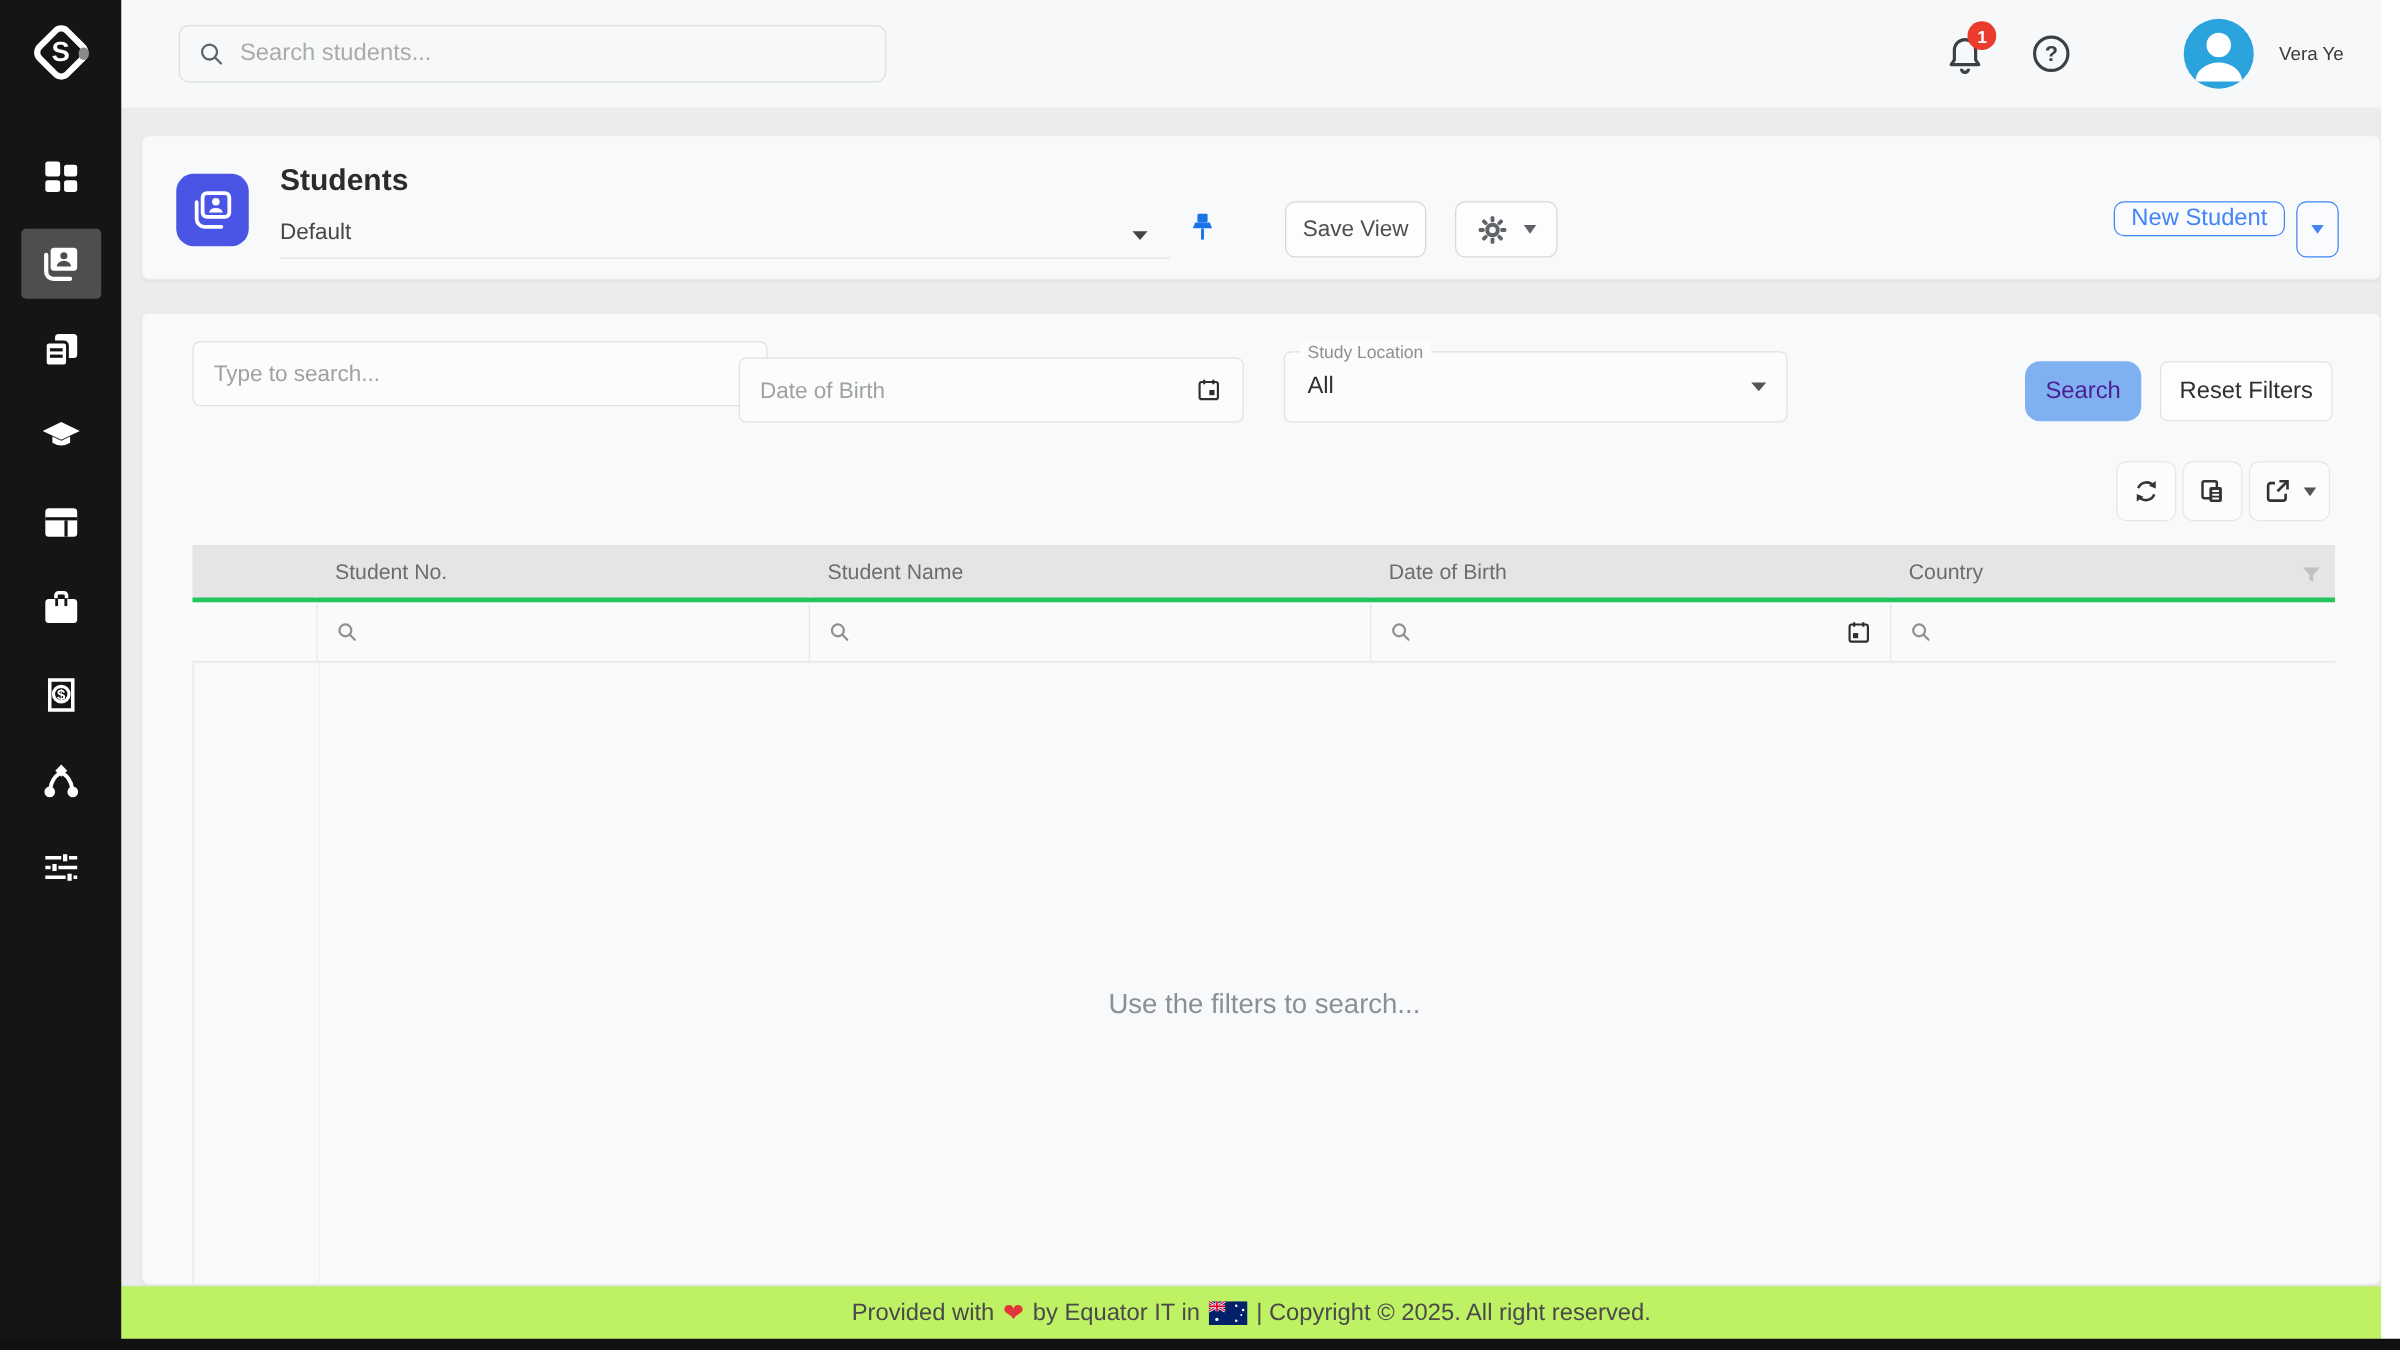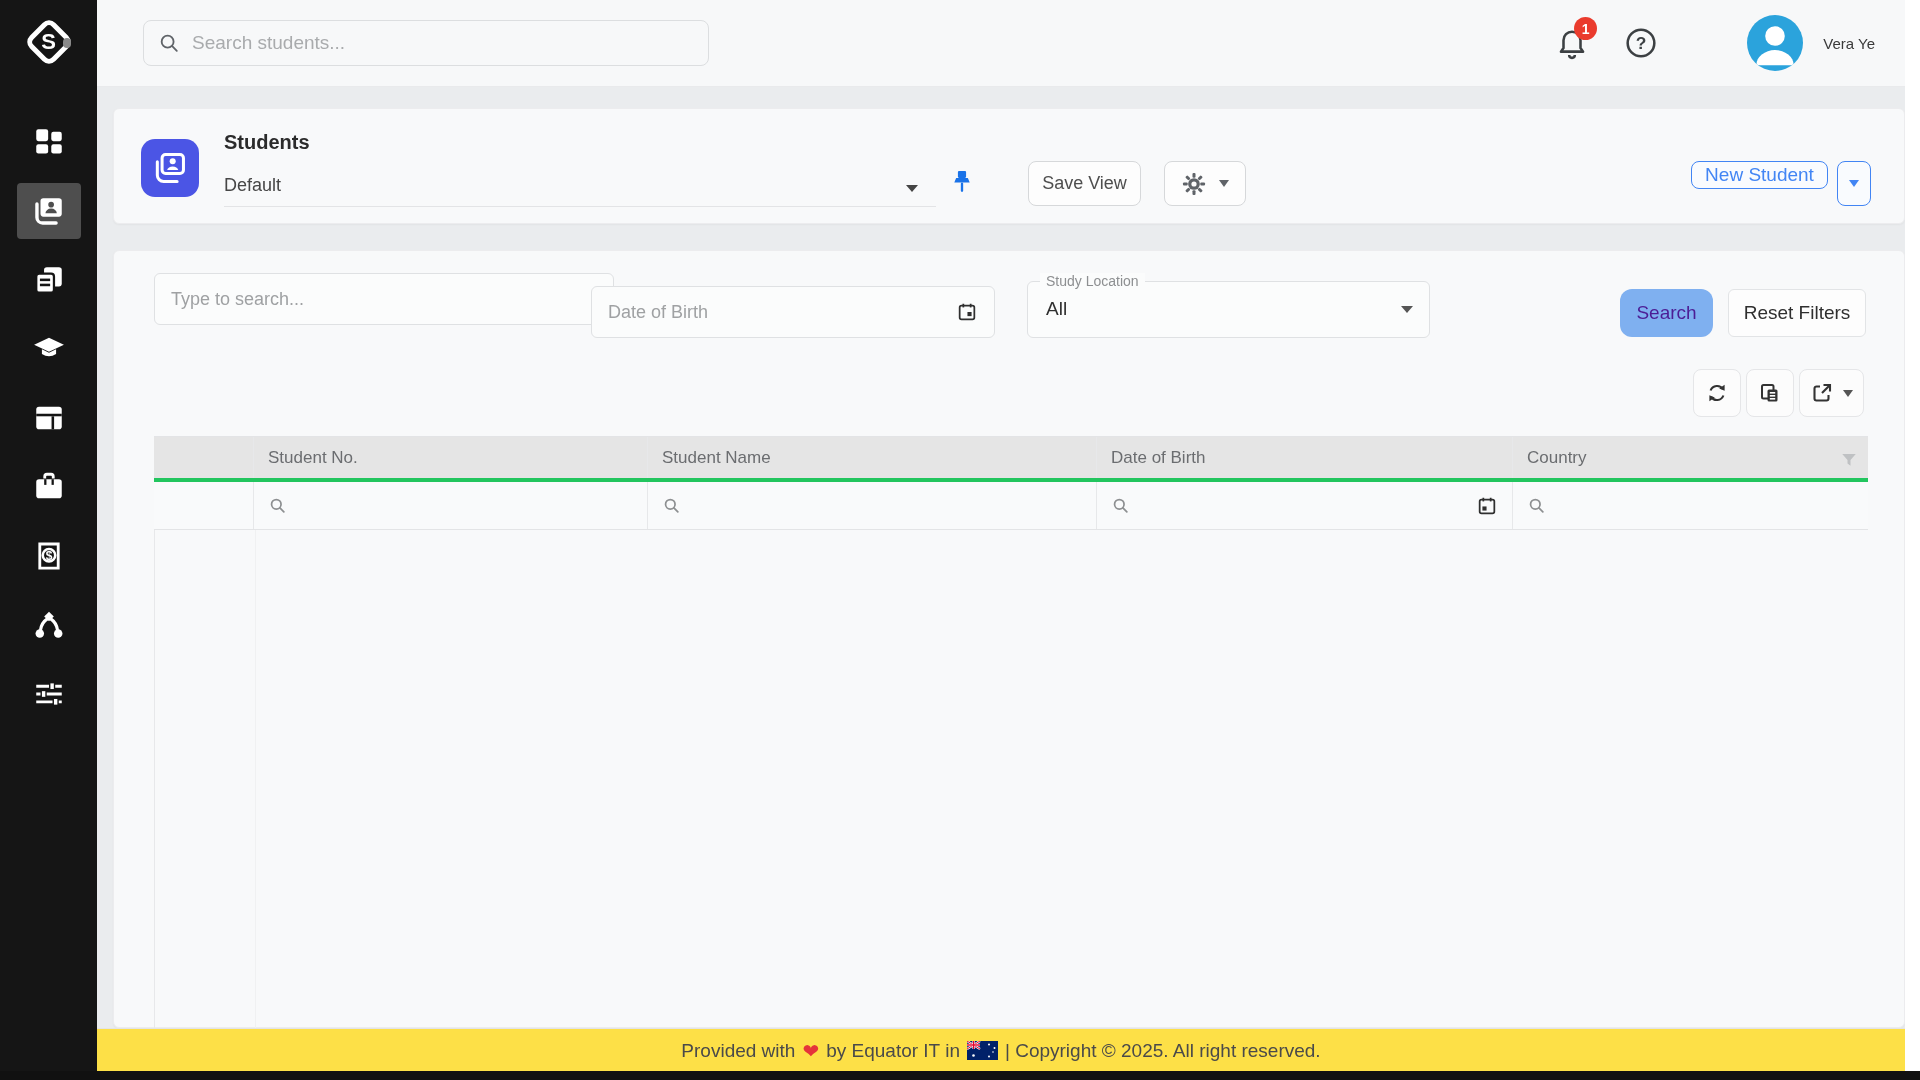--- a/index.html
+++ b/index.html
@@ -44,21 +44,21 @@
   .username { margin-left:20px; font-size:15px; color:#3a3a3a; }
 
   
   .page { position:absolute; left:97px; top:88px; width:1823px; height:992px; background:#eaecee; }
   .card { position:absolute; background:#f8f9fa; border:1px solid #ececee;
     border-radius:6px; box-shadow:0 1px 2px rgba(0,0,0,.04); }
   .header-card { left:16px; top:20px; width:1792px; height:116px; }
   .module-icon { position:absolute; left:27px; top:30px; width:58px; height:58px;
     border-radius:14px; background:#4b55e5; display:flex; align-items:center; justify-content:center; }
   .module-icon svg { width:38px; height:38px; }
-  .module-title { position:absolute; left:110px; top:22px; font-size:20px;
+  .module-title { position:absolute; left:110px; top:22px; font-size:24px;
     font-weight:bold; color:#2b2b2b; }
   .view-underline { position:absolute; left:110px; top:58px; width:712px; height:40px;
     border-bottom:1px solid #e3e4e6; cursor:pointer; }
   .view-name { position:absolute; left:0px; top:8px; font-size:18px; color:#464646; }
   .caret { width:0; height:0; border-left:6px solid transparent;
     border-right:6px solid transparent; border-top:7px solid #444; }
   .view-caret { position:absolute; right:18px; top:18px; }
   .pin { position:absolute; left:834px; top:58px; width:28px; height:30px; cursor:pointer; }
   .btn { display:flex; align-items:center; justify-content:center; background:#fdfdfd;
     border:1px solid #d6d8da; border-radius:8px; font-size:18px; color:#4e4e4e; cursor:pointer;
@@ -114,21 +114,21 @@
   .t-filter svg.mag { width:19px; height:19px; }
   .t-filter svg.cal { width:22px; height:22px; margin-left:auto; cursor:pointer; }
   .funnel { position:absolute; right:10px; top:14px; width:18px; height:18px; cursor:pointer; }
   .t-body { height:499px; border-left:1px solid #e7e8ea; position:relative;
     display:flex; justify-content:center; }
   .t-body .divider { position:absolute; left:100px; top:0; bottom:0; width:1px; background:#f0f1f2; }
   .empty-msg { margin-top:260px; font-size:22px; color:#8c8f92; }
 
   
   .footer { position:absolute; left:97px; top:1028px; width:1808px; height:44px;
-    background:#fde047; border-top:1px solid #e3e4e6; display:flex;
+    background:#bef264; border-top:1px solid #e3e4e6; display:flex;
     align-items:center; justify-content:center; font-size:19px; color:#4a4a4a; gap:7px; }
   .heart { color:#e5343a; font-size:20px; }
   .flag { width:31px; height:19px; display:inline-block; }
   .bottom-strip { position:absolute; left:0; top:1071px; width:1920px; height:9px;
     background:#111; z-index:9; }
   .right-strip { position:absolute; right:0; top:0; width:15px; height:1071px;
     background:#ffffff; z-index:8; cursor:pointer; }
 </style>
 </head>
 <body>
@@ -384,20 +384,21 @@
           </div>
           <div class="cell">
             <svg class="mag" viewBox="0 0 24 24">
               <circle cx="10.5" cy="10.5" r="6" fill="none" stroke="#8d8f91" stroke-width="2.2"></circle>
               <line x1="15" y1="15" x2="20" y2="20" stroke="#8d8f91" stroke-width="2.2" stroke-linecap="round"></line>
             </svg>
           </div>
         </div>
         <div class="t-body">
           <div class="divider"></div>
+          <div class="empty-msg">Use the filters to search...</div>
         </div>
       </div>
     </section>
   </div>
 
   <footer class="footer">
     <span>Provided with</span>
     <span class="heart">❤</span>
     <span>by Equator IT in</span>
     <svg class="flag" viewBox="0 0 31 19">

